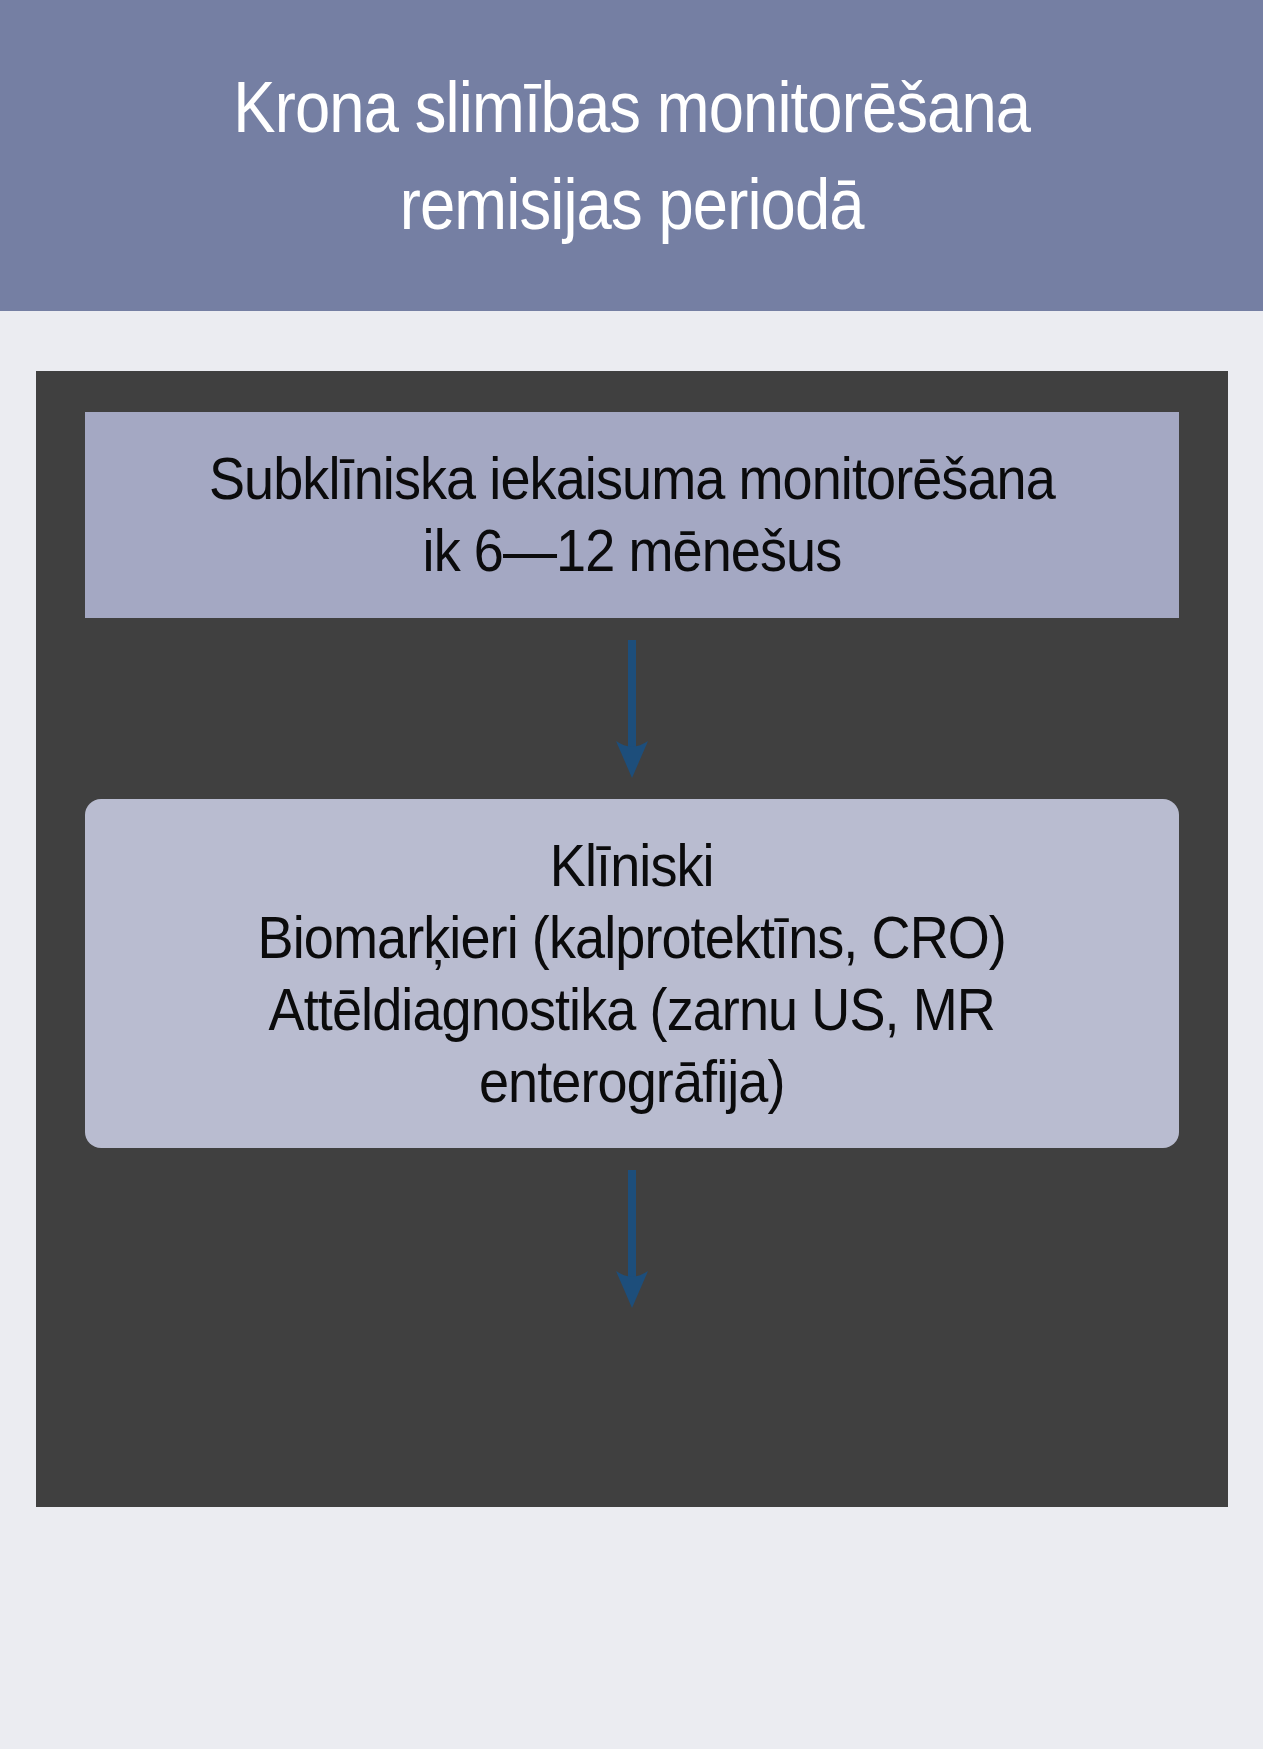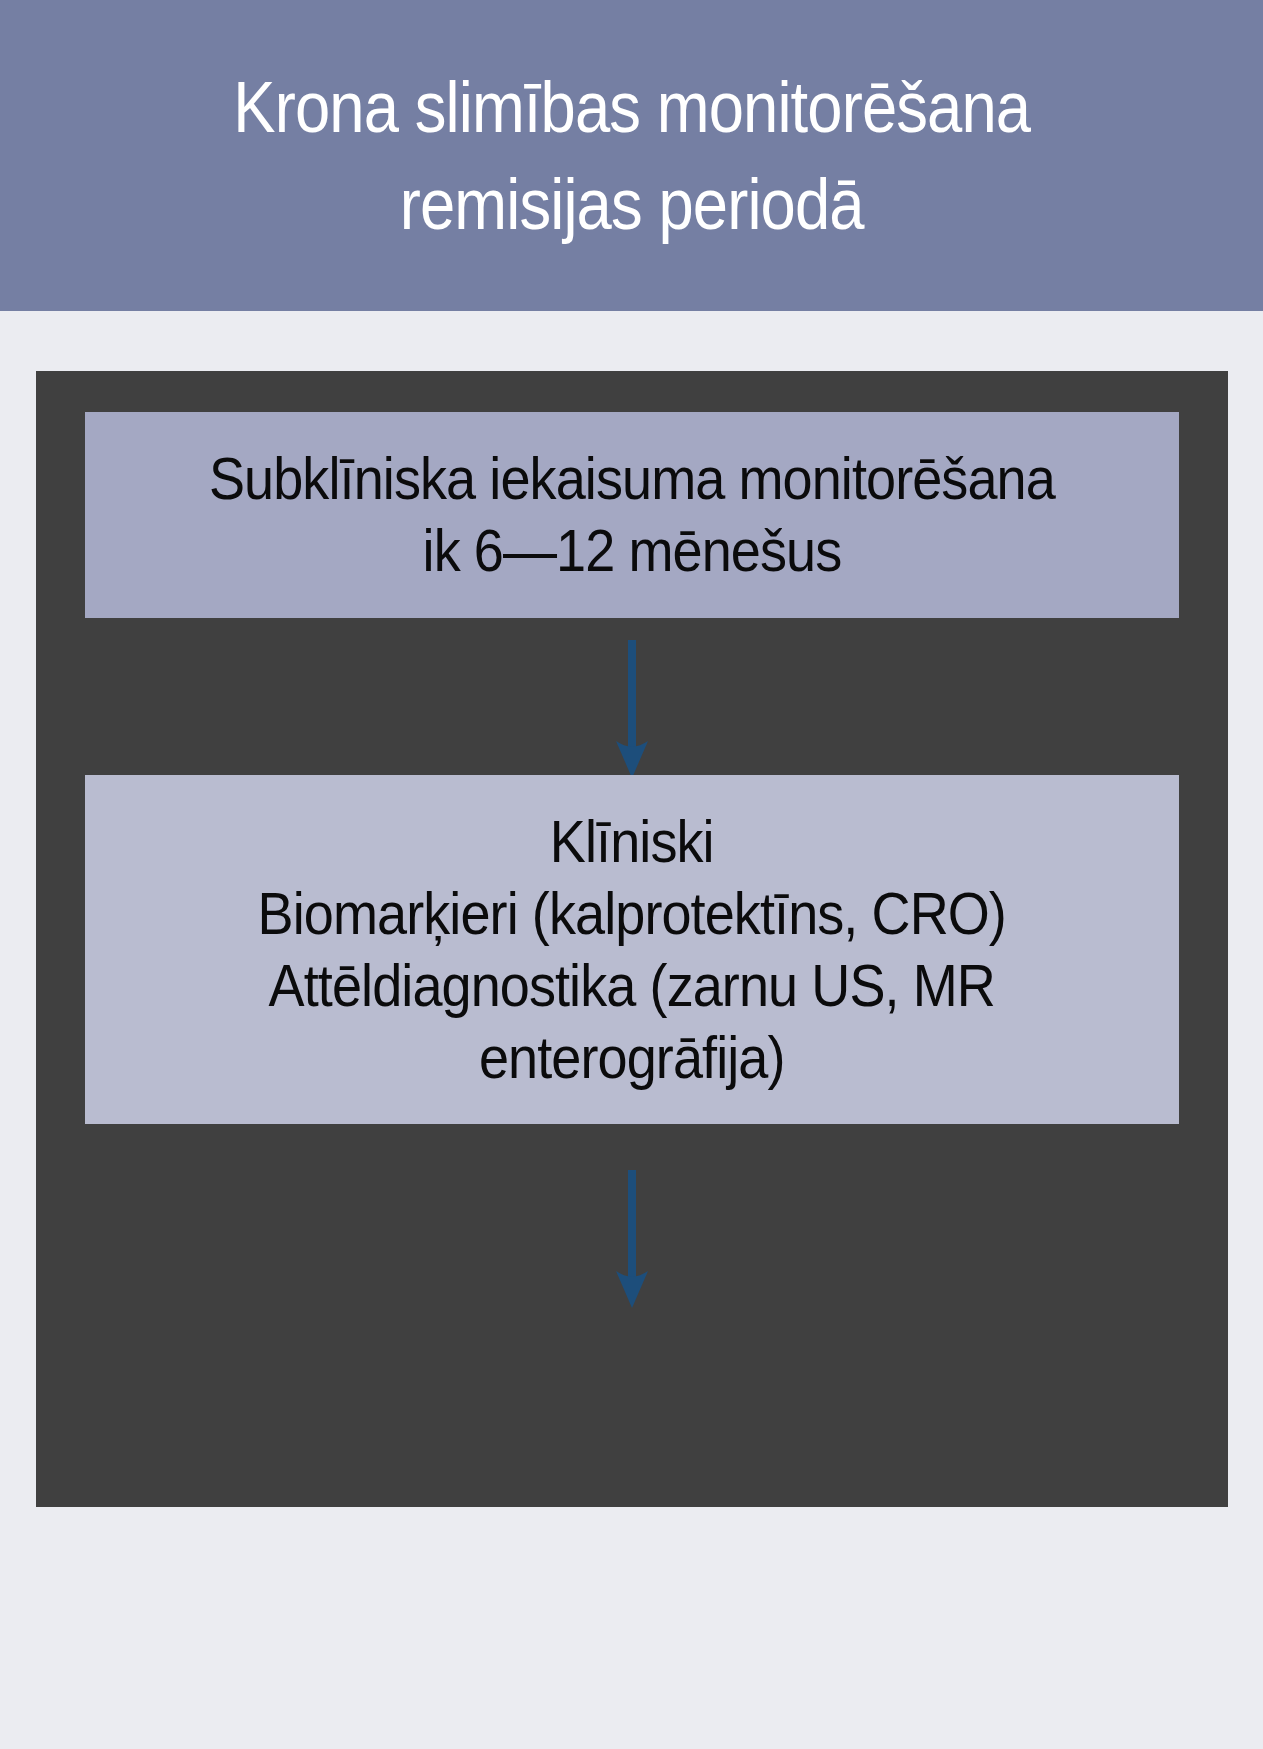--- a/index.html
+++ b/index.html
@@ -49,21 +49,21 @@
   .fbox {
     position: absolute;
     left: 49px;
     width: 1094px;
     display: flex;
     align-items: center;
     justify-content: center;
     color: #0B0B0C;
   }
   .fbox1 { top: 41px;  height: 206px; background: #A4A8C3; }
-  .fbox2 { top: 404px; height: 349px; background: #B9BCD0; }
+  .fbox2 { top: 428px; height: 349px; background: #B9BCD0; border-radius: 16px; }
   .fbox3 { top: 957px; height: 349px; background: #CFD1DD; }
 
   .btext {
     font-size: 60px;
     line-height: 72px;
     text-align: center;
     letter-spacing: -1px;
     white-space: nowrap;
     transform: scaleX(0.9);
     transform-origin: center;

